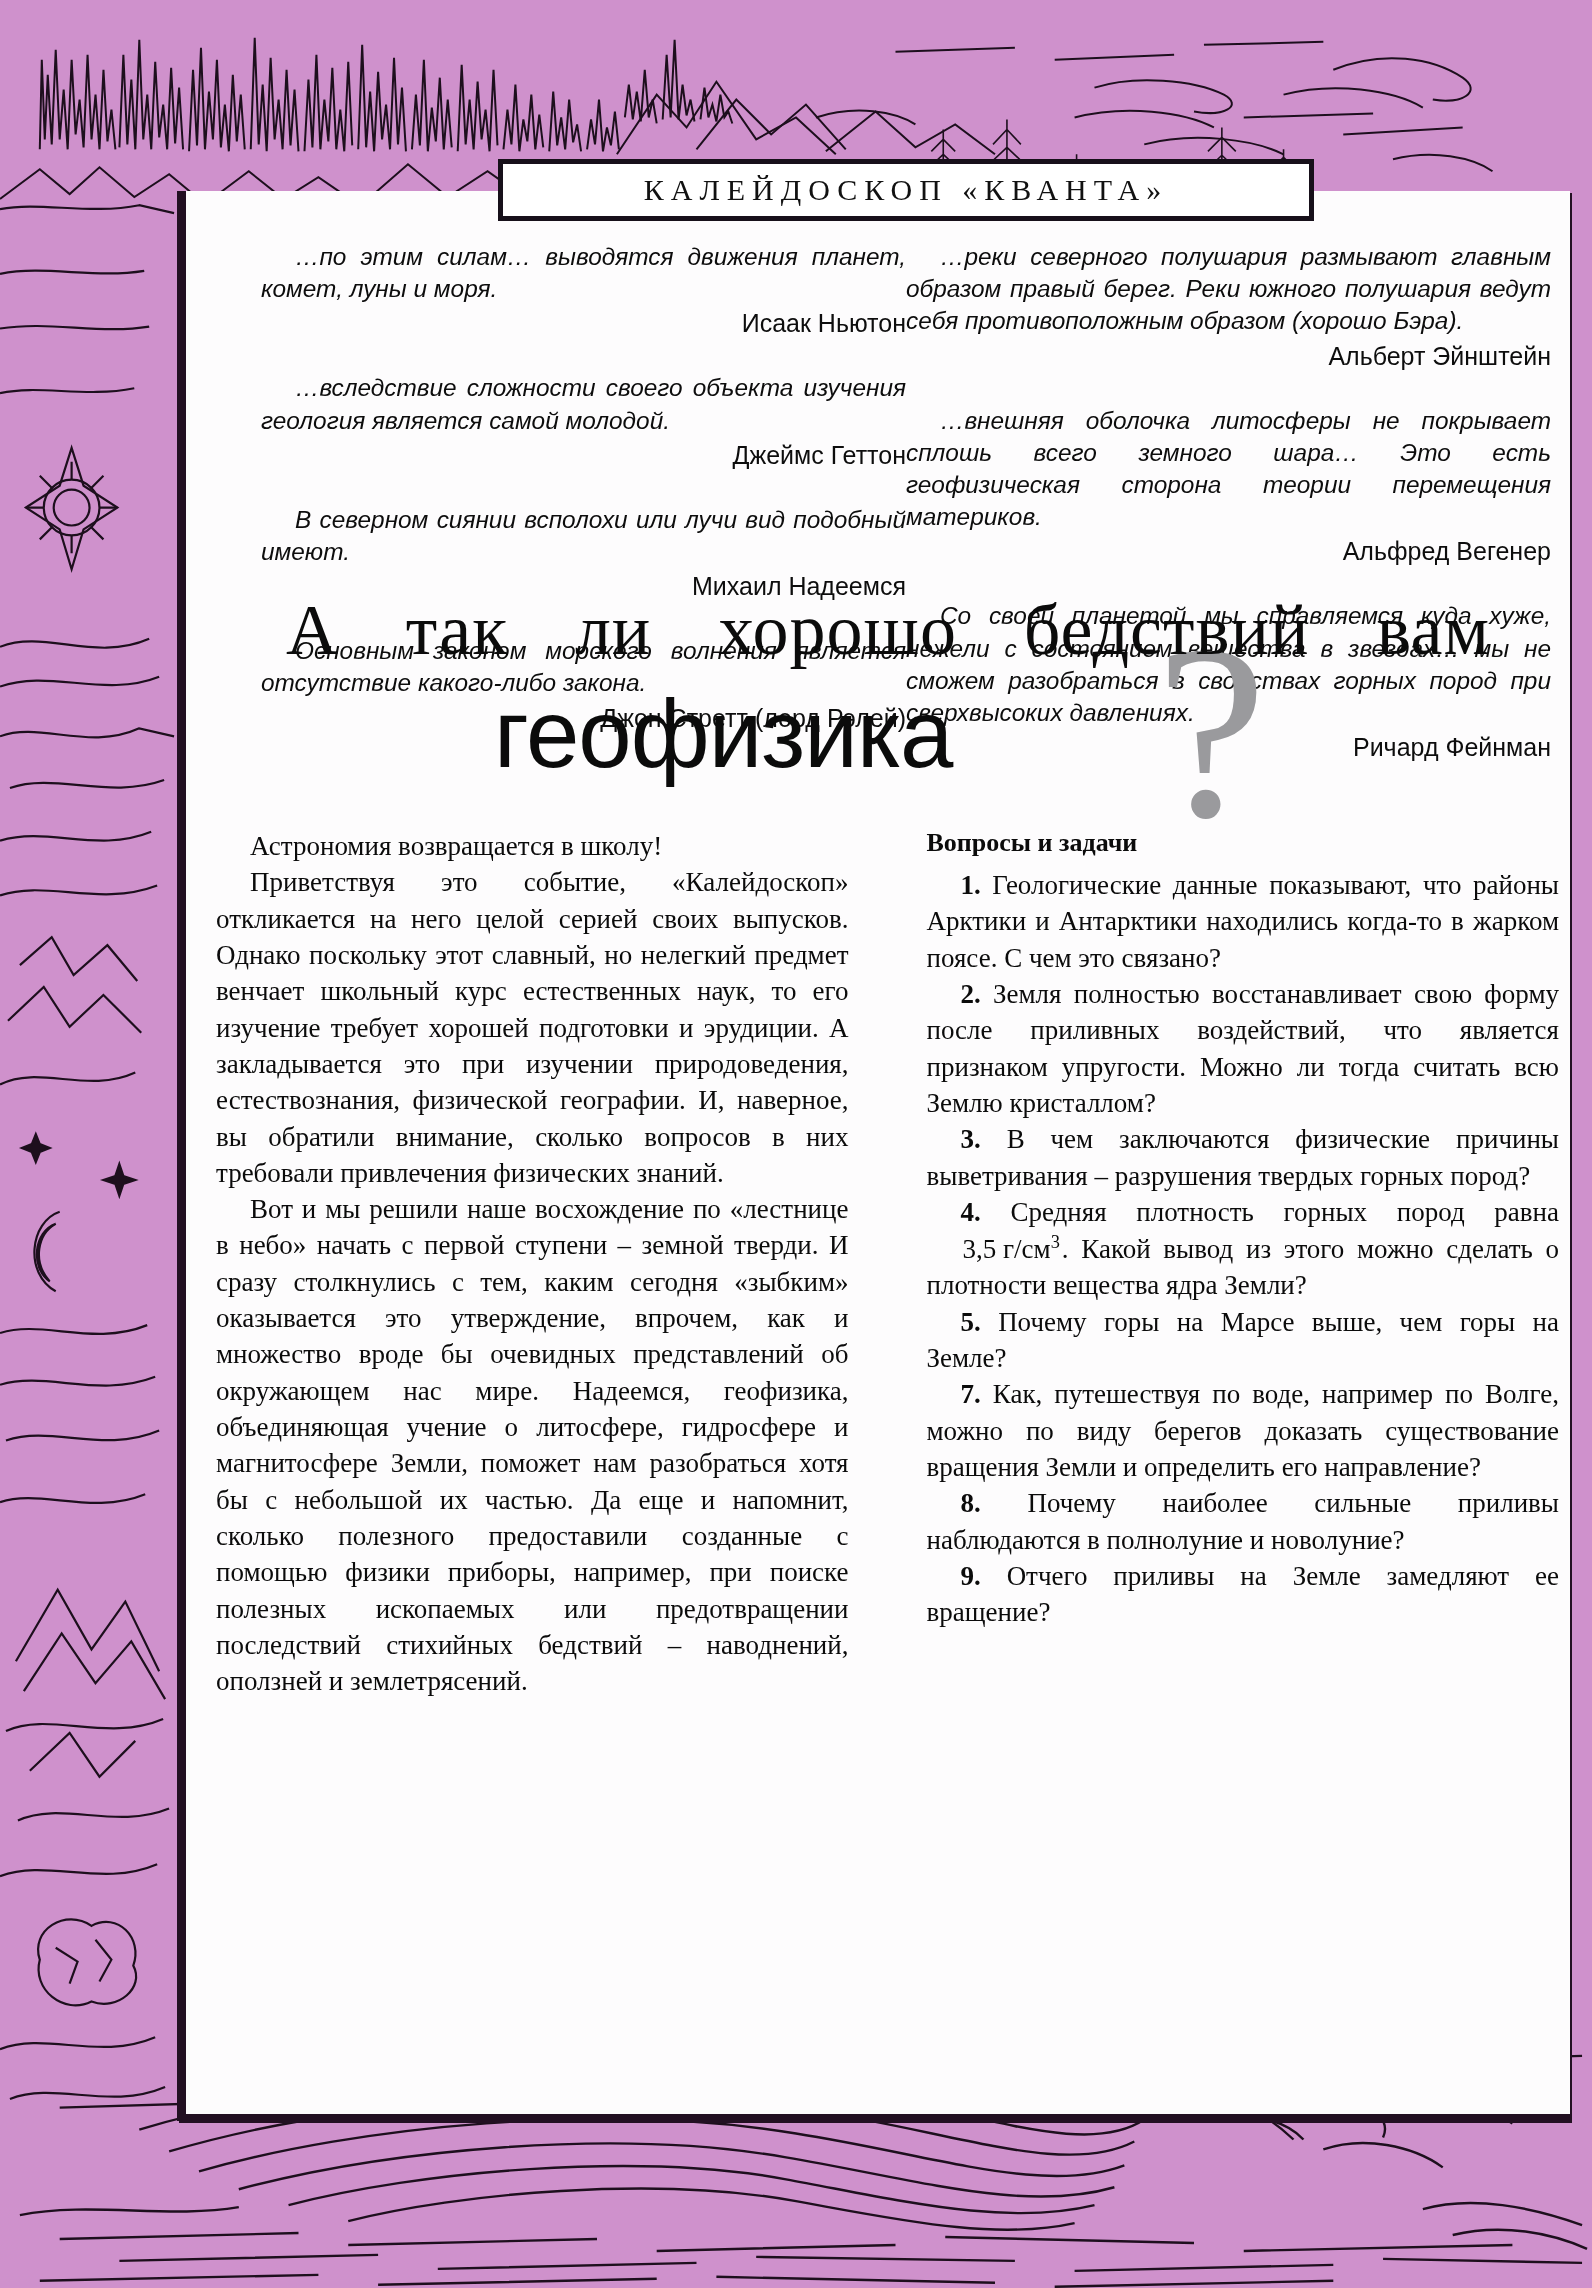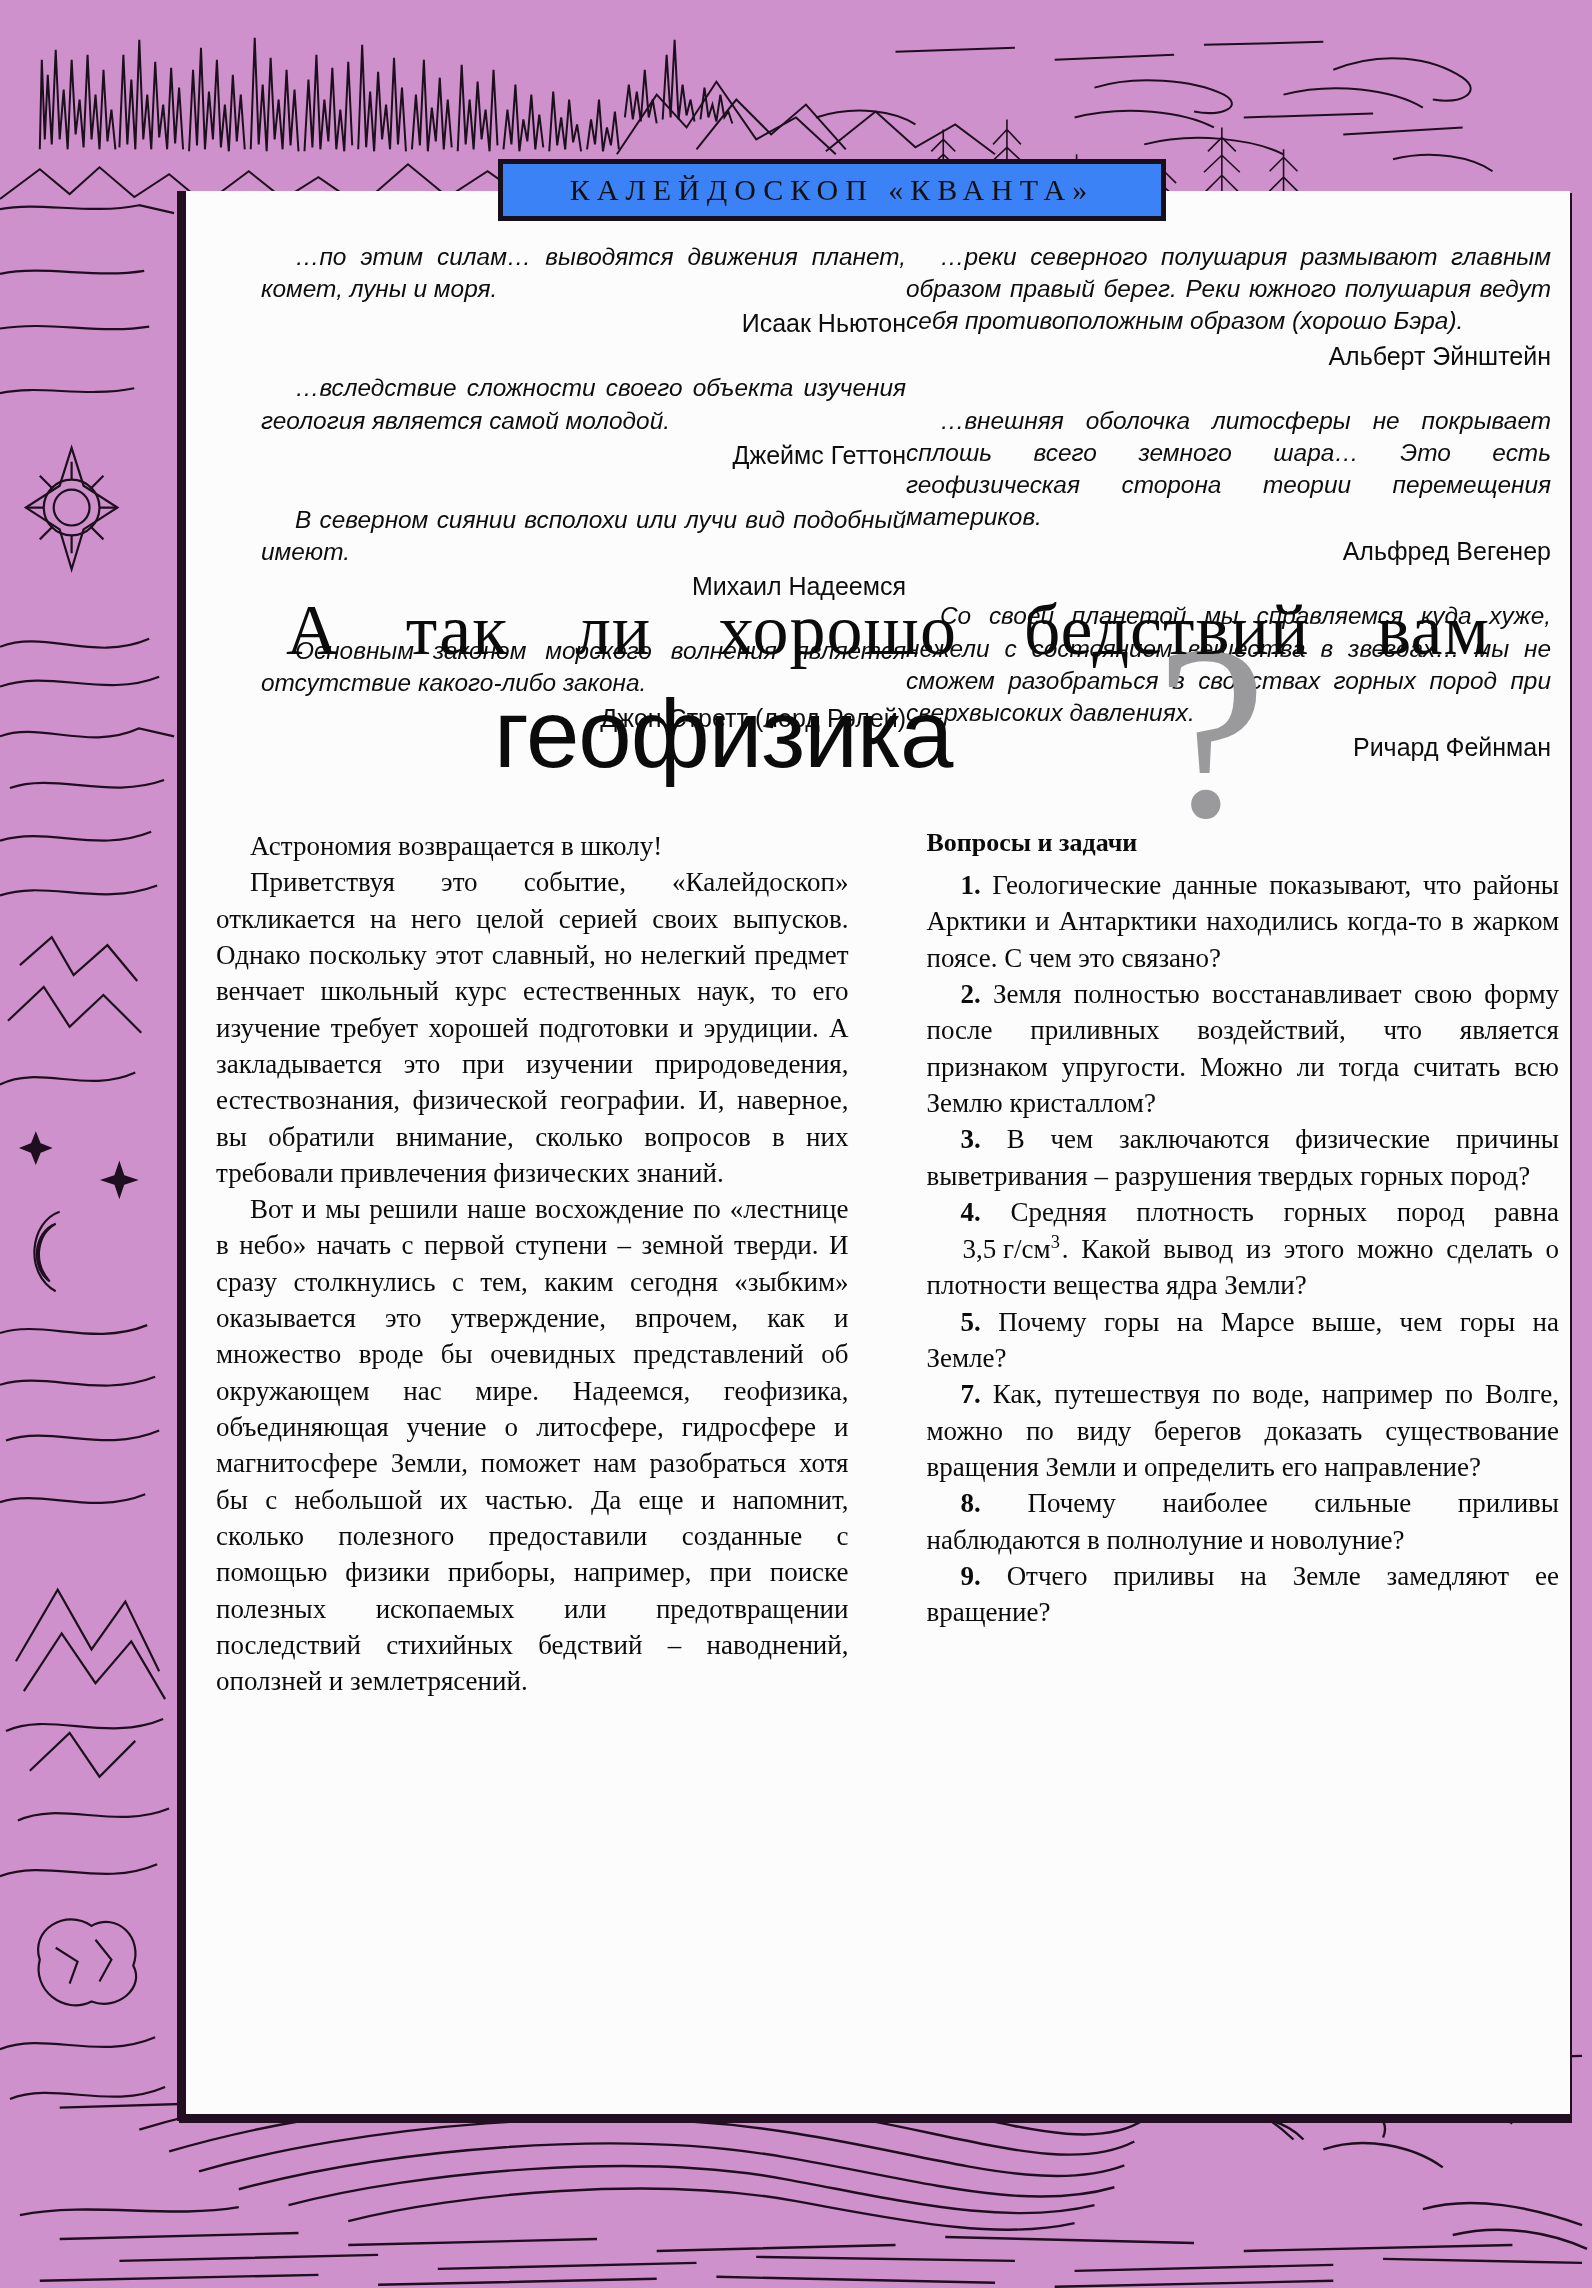--- a/index.html
+++ b/index.html
@@ -25,22 +25,22 @@
     background:#fdfcfd;
     border-left:9px solid #221022;
     border-bottom:7px solid #221022;
     box-shadow:2px 2px 0 #221022;
   }
 
   
   .banner {
     position:absolute;
     left:498px; top:159px;
-    width:668px; height:62px;
-    background:#3b82f6;
+    width:816px; height:62px;
+    background:#ffffff;
     border:5px solid #17101a;
     display:flex; align-items:center; justify-content:center;
     z-index:6;
   }
   .banner-text {
     font-family:"Liberation Serif", serif;
     font-size:30px;
     letter-spacing:7px;
     color:#111;
     white-space:nowrap;

